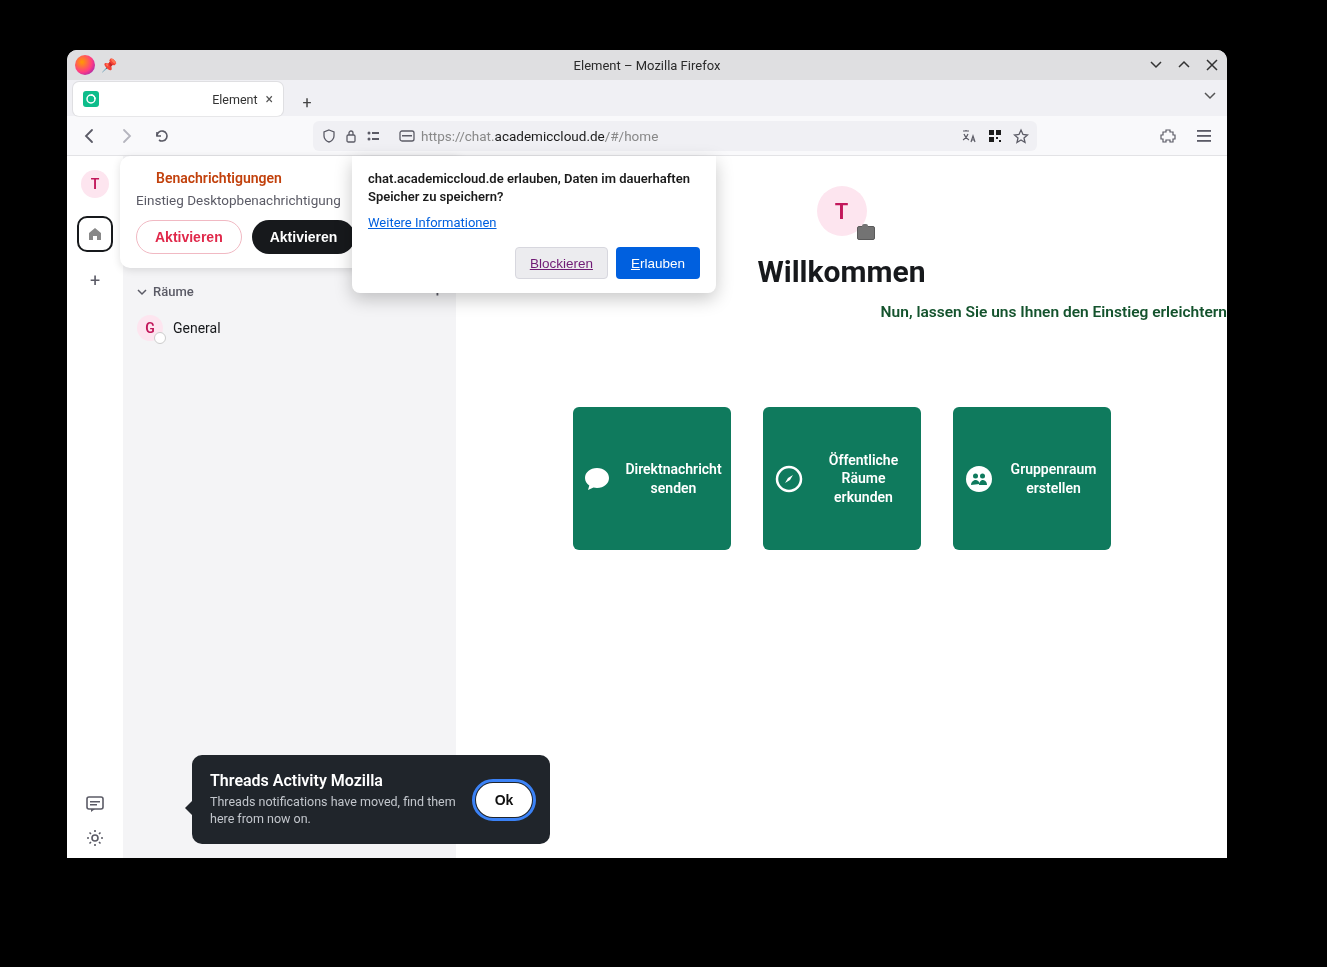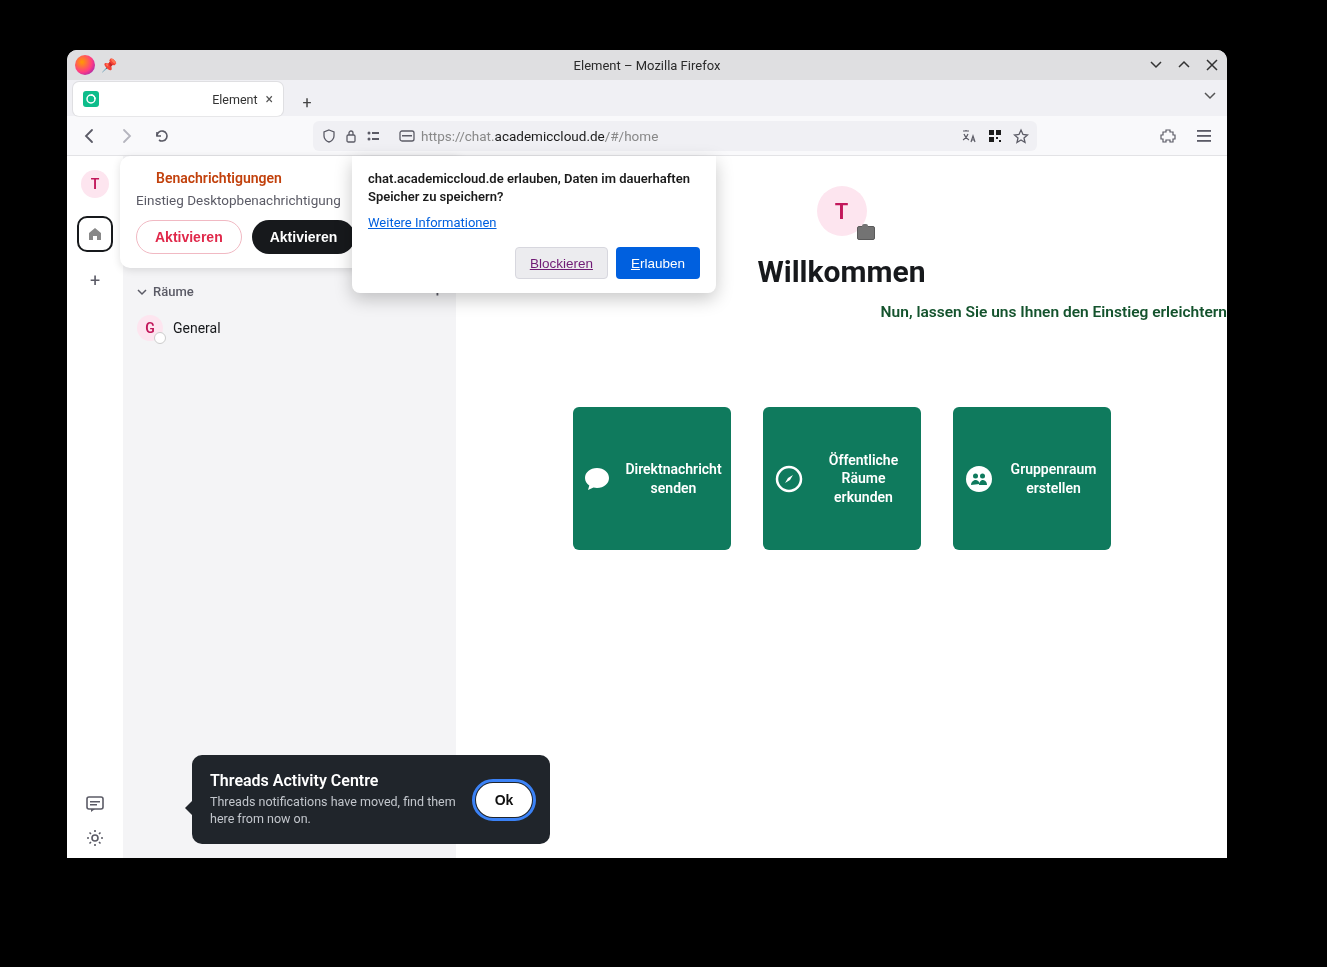--- a/index.html
+++ b/index.html
@@ -318,20 +318,20 @@
       <div class="msg">chat.academiccloud.de erlauben, Daten im dauerhaften Speicher zu speichern?</div>
       <a class="link">Weitere Informationen</a>
       <div class="perm-actions">
         <button class="btn gray"><span class="u">B</span><span>lockieren</span></button>
         <button class="btn blue"><span class="u">E</span><span>rlauben</span></button>
       </div>
     </div>
 
     <div class="toast">
       <div class="t-body">
-        <h4>Threads Activity Centre</h4>
+        <h4>Threads Activity Mozilla</h4>
         <p>Threads notifications have moved, find them here from now on.</p>
       </div>
       <button class="ok">Ok</button>
     </div>
 
   </div>
 </div>
 
 </body></html>

